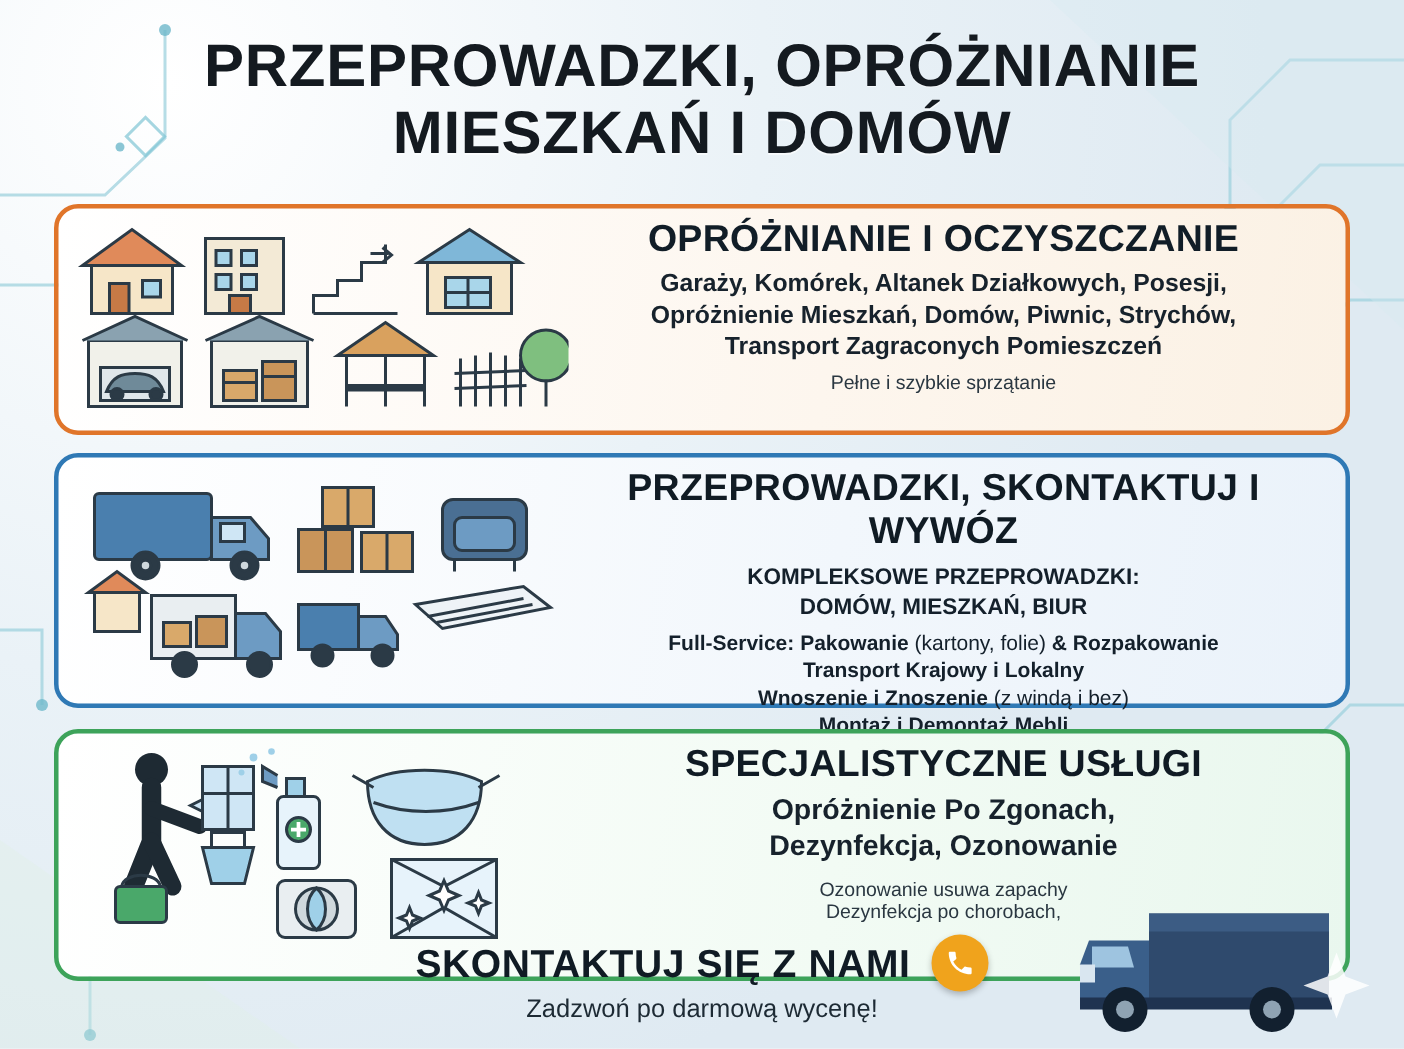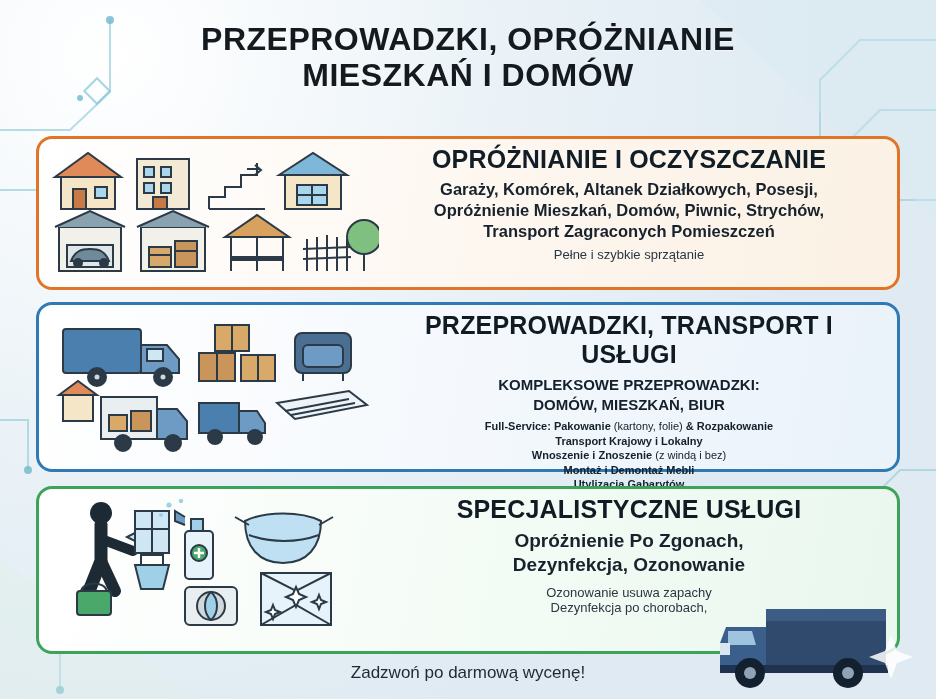--- a/index.html
+++ b/index.html
@@ -16,21 +16,21 @@
       linear-gradient(125deg,#f4f8fb 0%,#e7eff5 45%,#dde8f0 100%);
     overflow:hidden;
   }
   
   .circuit{position:absolute;inset:0;pointer-events:none;}
   .circuit svg{width:100%;height:100%;display:block;}
 
   .title{
     position:absolute;left:0;right:0;top:22px;
     text-align:center;
-    font-size:32px;line-height:1.12;
+    font-size:40px;line-height:1.12;
     font-weight:bold;letter-spacing:.5px;
     color:#141a20;
     text-shadow:0 1px 0 rgba(255,255,255,.6);
   }
   .title span{display:block;}
 
   .card{
     position:absolute;left:36px;right:36px;
     border-radius:16px;
     background:rgba(255,255,255,.86);
@@ -45,21 +45,21 @@
     background:linear-gradient(100deg,#ffffff 0%,#f2fbf4 60%,#e9f7ee 100%);}
 
   .art{width:330px;flex:0 0 330px;position:relative;padding:6px 4px 4px 10px;box-sizing:border-box;}
   .txt{flex:1;padding:6px 14px 6px 6px;box-sizing:border-box;text-align:center;color:#14202b;}
 
   .hdr{font-size:25px;font-weight:bold;letter-spacing:.2px;color:#101b24;}
   #card-1 .hdr{color:#111d27;}
   .sub{font-size:16.5px;font-weight:bold;line-height:1.26;margin-top:5px;color:#17222c;}
   .sub2{font-size:15px;font-weight:bold;line-height:1.3;margin-top:2px;}
   .small{font-size:13px;margin-top:6px;color:#2a3741;font-weight:normal;}
-  .line{font-size:11px;font-weight:bold;line-height:1.32;}
+  .line{font-size:14px;font-weight:bold;line-height:1.32;}
   .line .reg{font-weight:normal;}
 
   .footer{
     position:absolute;left:0;right:0;bottom:16px;text-align:center;
   }
   .f1{font-size:26px;font-weight:bold;color:#101b24;letter-spacing:.4px;
       display:inline-flex;align-items:center;gap:14px;justify-content:center;}
   .f2{font-size:17px;color:#1d2a34;margin-top:2px;}
   .phone-badge{
     width:38px;height:38px;border-radius:50%;
@@ -241,21 +241,21 @@
 
           <g>
             <rect x="246" y="22" width="56" height="40" rx="7" fill="#4a6f93"></rect>
             <rect x="254" y="34" width="40" height="22" rx="5" fill="#6d9bc3"></rect>
             <path d="M254,62 L254,70 M294,62 L294,70"></path>
           </g>
         </g>
       </svg>
     </div>
     <div class="txt">
-      <div class="hdr">PRZEPROWADZKI, TRANSPORT I USŁUGI</div>
+      <div class="hdr">PRZEPROWADZKI, SKONTAKTUJ I WYWÓZ</div>
       <div class="sub2" style="margin-top:6px;">
         <div>KOMPLEKSOWE PRZEPROWADZKI:</div>
         <div>DOMÓW, MIESZKAŃ, BIUR</div>
       </div>
       <div style="margin-top:5px;">
         <div class="line">
           <span>Full-Service: Pakowanie </span><span class="reg">(kartony, folie)</span><span> &amp; Rozpakowanie</span>
         </div>
         <div class="line">Transport Krajowy i Lokalny</div>
         <div class="line">
@@ -331,20 +331,28 @@
         <div>Dezynfekcja, Ozonowanie</div>
       </div>
       <div class="small" style="margin-top:8px;">
         <div>Ozonowanie usuwa zapachy</div>
         <div>Dezynfekcja po chorobach,</div>
       </div>
     </div>
   </div>
 
   <div class="footer">
+    <div class="f1">
+      <span>SKONTAKTUJ SIĘ Z NAMI</span>
+      <span class="phone-badge">
+        <svg viewBox="0 0 24 24" aria-hidden="true">
+          <path fill="#ffffff" d="M6.6 10.8c1.4 2.8 3.8 5.1 6.6 6.6l2.2-2.2c.3-.3.7-.4 1.1-.3 1.2.4 2.5.6 3.8.6.6 0 1 .4 1 1V20c0 .6-.4 1-1 1C10.6 21 3 13.4 3 4c0-.6.4-1 1-1h3.5c.6 0 1 .4 1 1 0 1.3.2 2.6.6 3.8.1.4 0 .8-.3 1.1l-2.2 1.9z"></path>
+        </svg>
+      </span>
+    </div>
     <div class="f2">Zadzwoń po darmową wycenę!</div>
   </div>
 
   <div class="truck-photo">
     <svg viewBox="0 0 230 130" width="230" height="130">
       <g>
         <path d="M60,40 L180,40 L180,100 L60,100 Z" fill="#2f4a6d"></path>
         <path d="M60,40 L180,40 L180,52 L60,52 Z" fill="#3c5c84"></path>
         <path d="M20,58 L60,58 L60,100 L14,100 L14,74 Z" fill="#3a5f8a"></path>
         <path d="M22,62 L46,62 L50,76 L22,76 Z" fill="#9ec4e0"></path>

